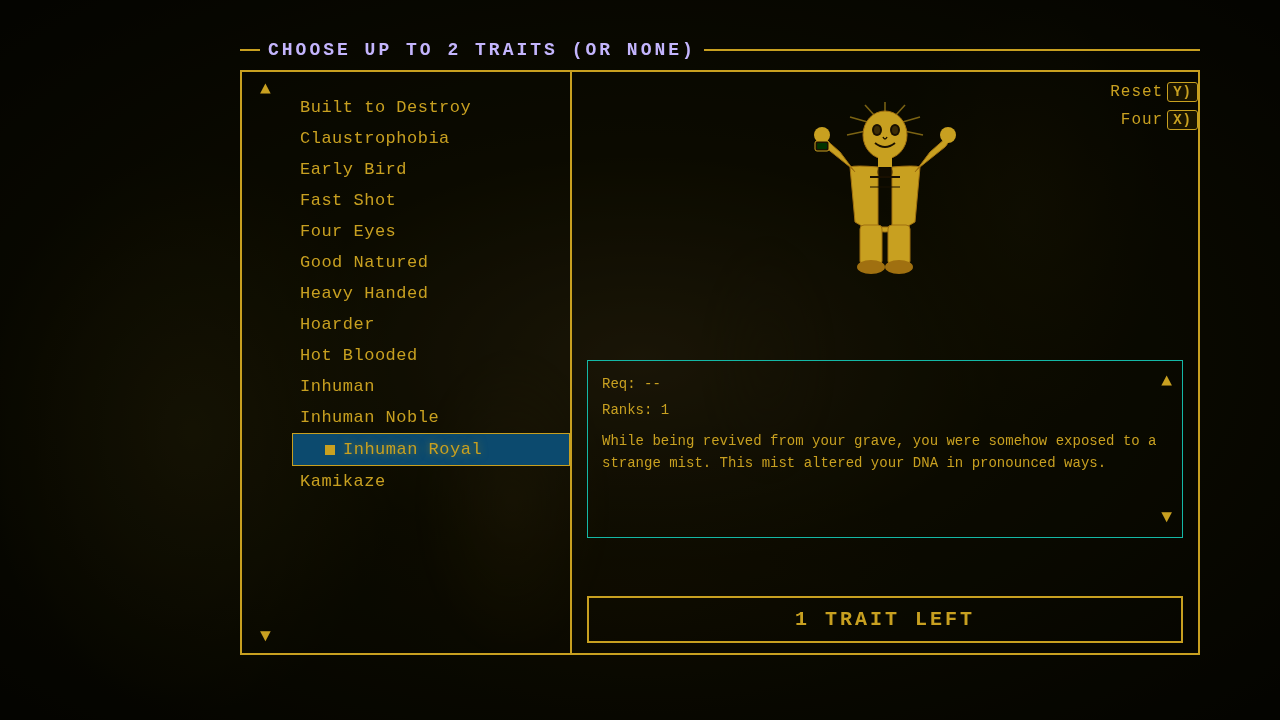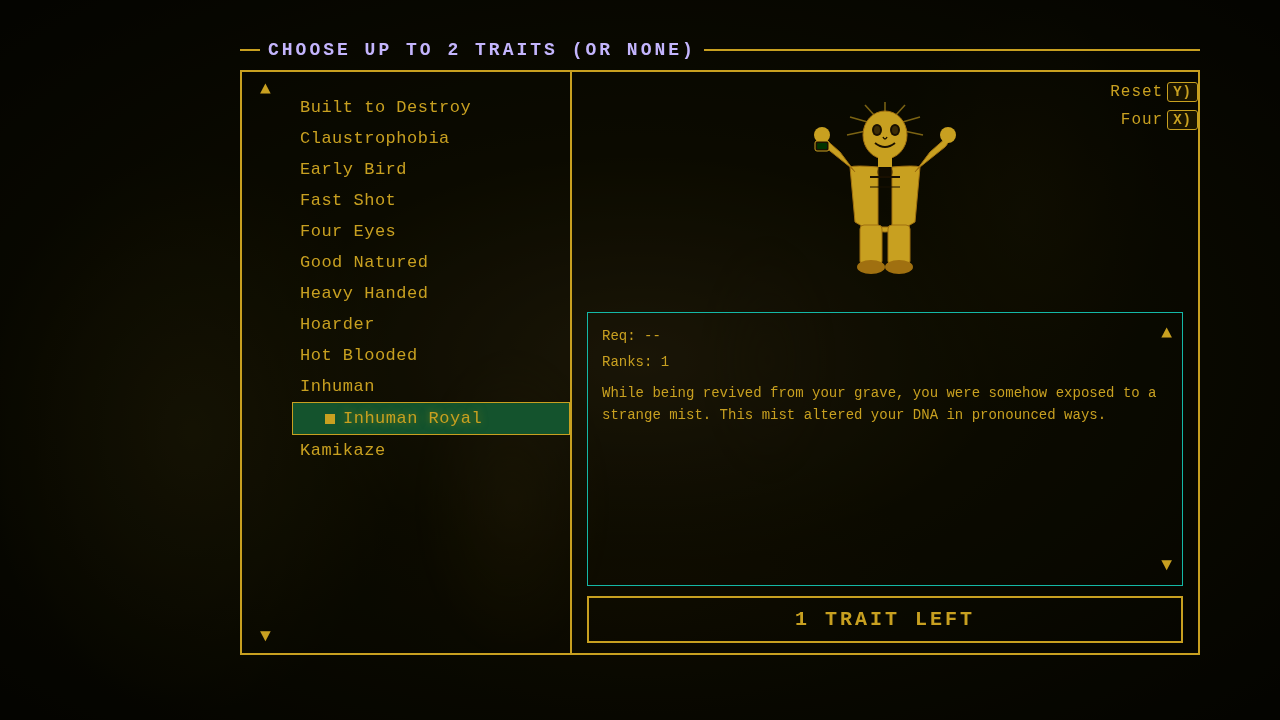--- a/index.html
+++ b/index.html
@@ -134,21 +134,21 @@
     .trait-item {
       color: #c8a020;
       font-size: 17px;
       padding: 6px 10px 6px 8px;
       cursor: pointer;
       letter-spacing: 0.5px;
       font-family: Liberation Mono, monospace;
     }
 
     .trait-item.selected {
-      background: #14532d;
+      background: #0c4a6e;
       border: 1px solid #c8a020;
       display: flex;
       align-items: center;
       padding-left: 32px;
     }
 
     .trait-item.selected .selection-indicator {
       width: 10px;
       height: 10px;
       background: #c8a020;
@@ -160,20 +160,21 @@
       display: none;
     }
 
     
     .right-panel {
       flex: 1;
       display: flex;
       flex-direction: column;
       padding: 10px 15px;
       position: relative;
+      gap: 48px;
     }
 
     
     .vault-boy-area {
       display: flex;
       justify-content: center;
       align-items: center;
       height: 230px;
       position: relative;
     }
@@ -297,20 +298,21 @@
       <div class="trait-item"><span>Built to Destroy</span></div>
           <div class="trait-item"><span>Claustrophobia</span></div>
           <div class="trait-item"><span>Early Bird</span></div>
           <div class="trait-item"><span>Fast Shot</span></div>
           <div class="trait-item"><span>Four Eyes</span></div>
           <div class="trait-item"><span>Good Natured</span></div>
           <div class="trait-item"><span>Heavy Handed</span></div>
           <div class="trait-item"><span>Hoarder</span></div>
           <div class="trait-item"><span>Hot Blooded</span></div>
           <div class="trait-item"><span>Inhuman</span></div>
+          <div class="trait-item"><span>Inhuman Noble</span></div>
           <div class="trait-item selected">
             <div class="selection-indicator"></div>
             <span>Inhuman Royal</span>
           </div>
           <div class="trait-item"><span>Kamikaze</span></div>
         </div>
 
       <div class="scroll-down-btn">▼</div>
     </div>
 

